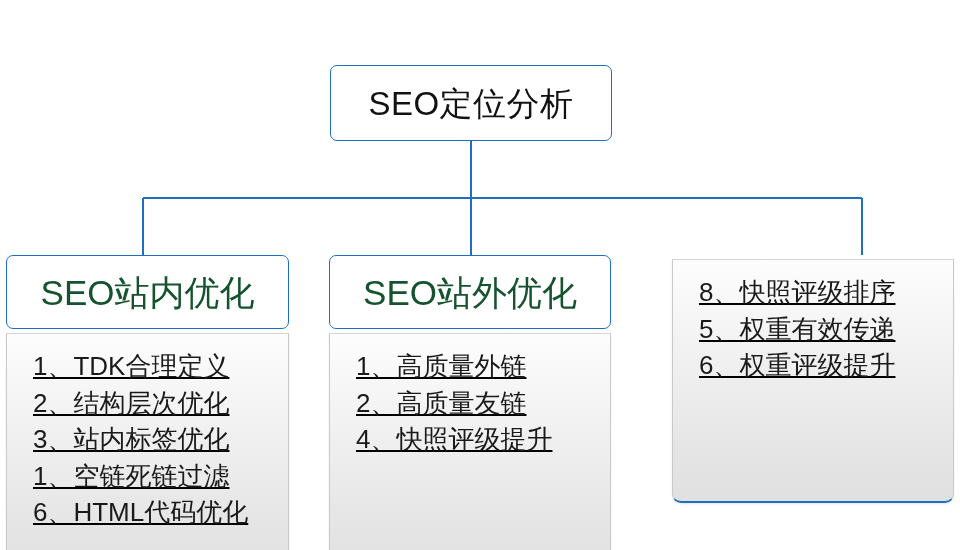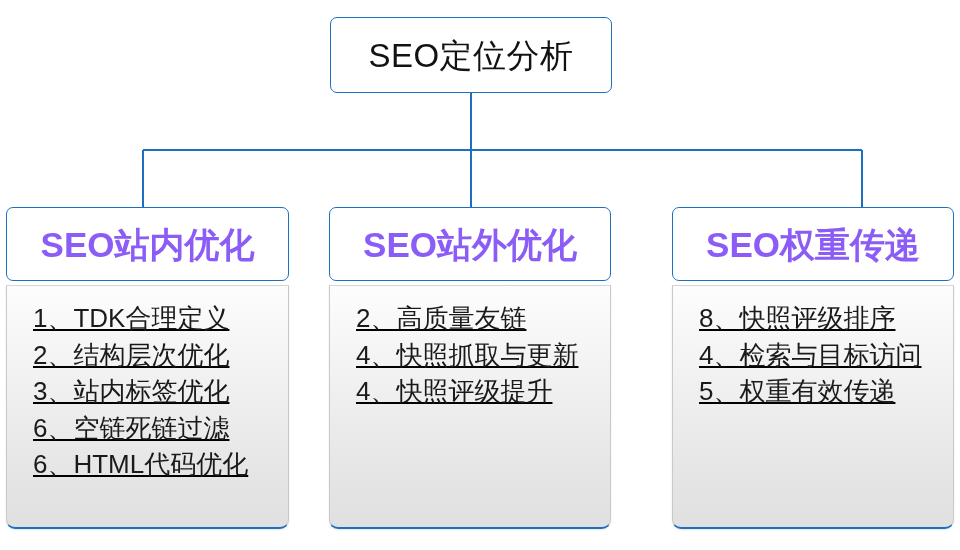--- a/index.html
+++ b/index.html
@@ -11,20 +11,21 @@
     height: 550px;
     background: #ffffff;
     font-family: "Liberation Sans", "DejaVu Sans", sans-serif;
     overflow: hidden;
   }
 
   #diagram {
     position: relative;
     width: 960px;
     height: 411px;
+    margin-top: 48px;
   }
 
   
   .root-node {
     position: absolute;
     left: 330px;
     top: 17px;
     width: 282px;
     height: 76px;
     box-sizing: border-box;
@@ -70,24 +71,24 @@
     border-radius: 7px;
     background: #ffffff;
     display: flex;
     align-items: center;
     justify-content: center;
     position: relative;
     z-index: 2;
   }
   .col-header .col-title {
     font-size: 35px;
-    color: #8b5cf6;
+    color: #14532d;
     line-height: 1;
     white-space: nowrap;
-    font-weight: 700;
+    font-weight: 400;
   }
 
   .col-body {
     box-sizing: border-box;
     width: 100%;
     margin-top: 4px;
     min-height: 244px;
     padding: 14px 0 12px 0;
     background: linear-gradient(to bottom, #fdfdfd 0%, #f2f2f2 35%, #e6e6e6 75%, #e0e0e0 100%);
     border-left: 1px solid #c9c9c9;
@@ -133,45 +134,42 @@
 
   <div class="column col-1">
     <div class="col-header">
       <span class="col-title">SEO站内优化</span>
     </div>
     <div class="col-body">
       <ul class="item-list">
         <li>1、TDK合理定义</li>
         <li>2、结构层次优化</li>
         <li>3、站内标签优化</li>
-        <li>6、空链死链过滤</li>
+        <li>1、空链死链过滤</li>
         <li>6、HTML代码优化</li>
       </ul>
     </div>
   </div>
 
   <div class="column col-2">
     <div class="col-header">
       <span class="col-title">SEO站外优化</span>
     </div>
     <div class="col-body">
       <ul class="item-list">
+        <li>1、高质量外链</li>
         <li>2、高质量友链</li>
-        <li>4、快照抓取与更新</li>
         <li>4、快照评级提升</li>
       </ul>
     </div>
   </div>
 
   <div class="column col-3">
-    <div class="col-header">
-      <span class="col-title">SEO权重传递</span>
-    </div>
     <div class="col-body">
       <ul class="item-list">
         <li>8、快照评级排序</li>
-        <li>4、检索与目标访问</li>
         <li>5、权重有效传递</li>
+        <li>6、权重评级提升</li>
       </ul>
     </div>
   </div>
 
 </div>
 
 </body></html>

